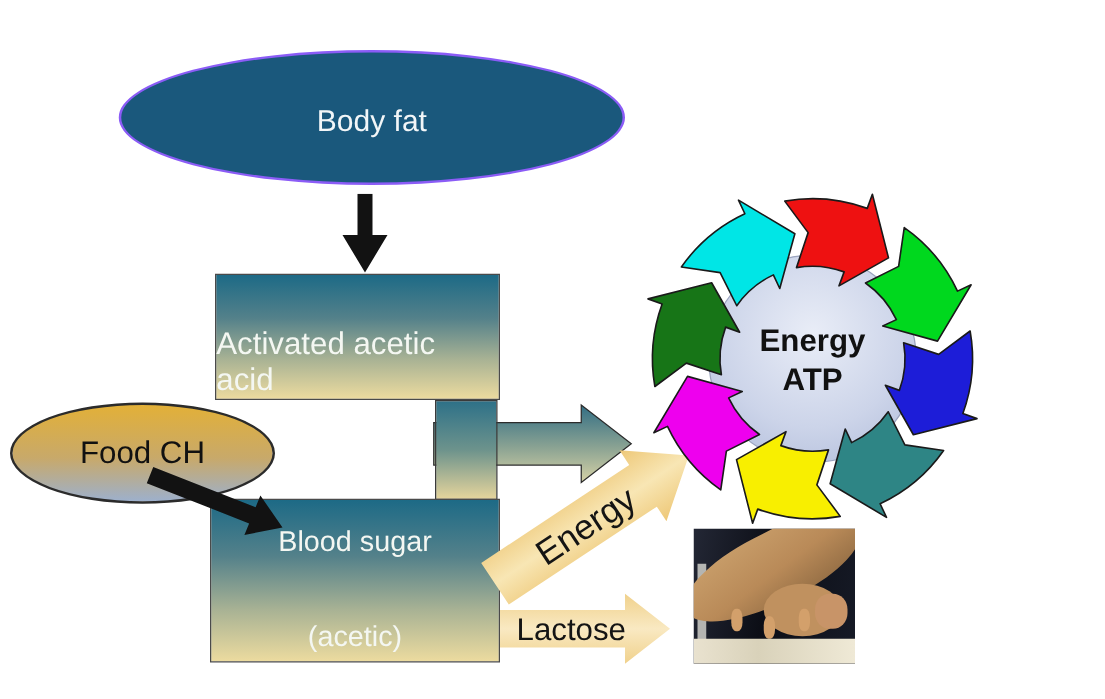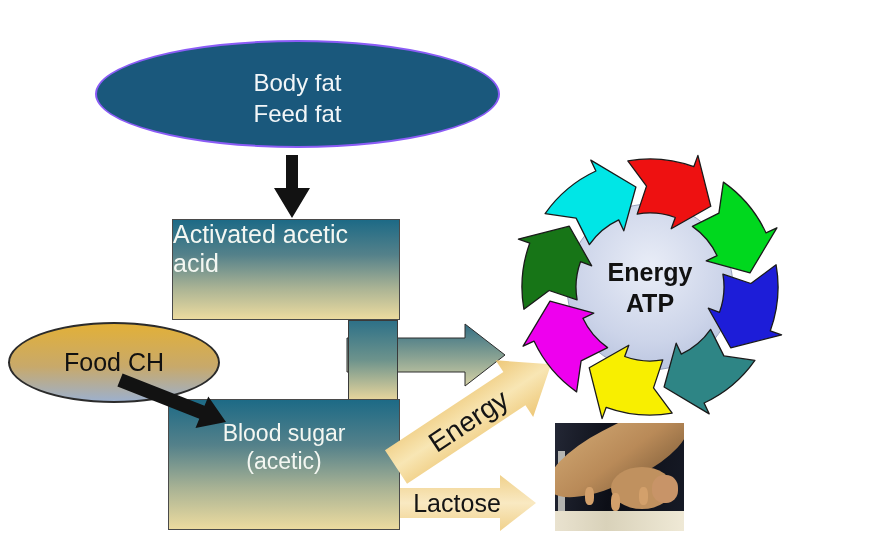--- a/index.html
+++ b/index.html
@@ -15,39 +15,39 @@
     display:flex; flex-direction:column; align-items:center; justify-content:center;
     padding-top:7px;
     color:#f2f6f8; font-size:24px; line-height:31px; text-align:center;
   }
 
   
   .box-acetic{
     left:172px; top:219px; width:228px; height:101px;
     background:linear-gradient(180deg,#1d6a86 0%, #54818a 35%, #a8b294 68%, #ecdb9f 100%);
     border:1px solid #4a4a4a; box-sizing:border-box;
-    display:flex; align-items:flex-start; justify-content:center;
+    display:flex; align-items:flex-end; justify-content:center;
     color:#f4f7f2; font-size:25px;
   }
 
   
   .connector-vert{
     left:348px; top:320px; width:50px; height:80px;
     background:linear-gradient(180deg,#2e7188 0%, #6d938c 50%, #e5d49c 100%);
     border:1px solid #3a3a3a; box-sizing:border-box;
   }
 
   
   .box-blood{
     left:168px; top:399px; width:232px; height:131px;
     background:linear-gradient(180deg,#1d6a86 0%, #54818a 35%, #a8b294 68%, #ecdb9f 100%);
     border:1px solid #4a4a4a; box-sizing:border-box;
     display:flex; flex-direction:column; align-items:center;
     padding-top:20px;
-    color:#f4f7f2; font-size:23px; line-height:27.5px; text-align:center;
+    color:#f4f7f2; font-size:23px; line-height:27.5px; text-align:center;gap:48px;
   }
 
   
   .ellipse-food{
     left:8px; top:322px; width:212px; height:81px;
     background:linear-gradient(180deg,#e2b038 0%, #c8a96a 55%, #9db0cc 100%);
     border:2px solid #2b2b2b; border-radius:50%; box-sizing:border-box;
     display:flex; align-items:center; justify-content:center;
     color:#111; font-size:25px;
   }
@@ -75,21 +75,20 @@
 
   svg text{font-family:"Liberation Sans", sans-serif;}
 </style>
 </head>
 <body>
 
 <div id="canvas">
 
   <div class="abs ellipse-top">
     <span>Body fat</span>
-    <span>Feed fat</span>
   </div>
 
   <svg class="abs" style="left:272px; top:155px;" width="40" height="64" viewBox="0 0 40 64">
     <path d="M14 0 H26 V33 H38 L20 63 L2 33 H14 Z" fill="#121212"></path>
   </svg>
 
   <svg class="abs" style="left:346px; top:321px;" width="162" height="68" viewBox="0 0 162 68">
     <defs>
       <linearGradient id="gradTeal" x1="0" y1="0" x2="0" y2="1">
         <stop offset="0" stop-color="#326e84"></stop>

